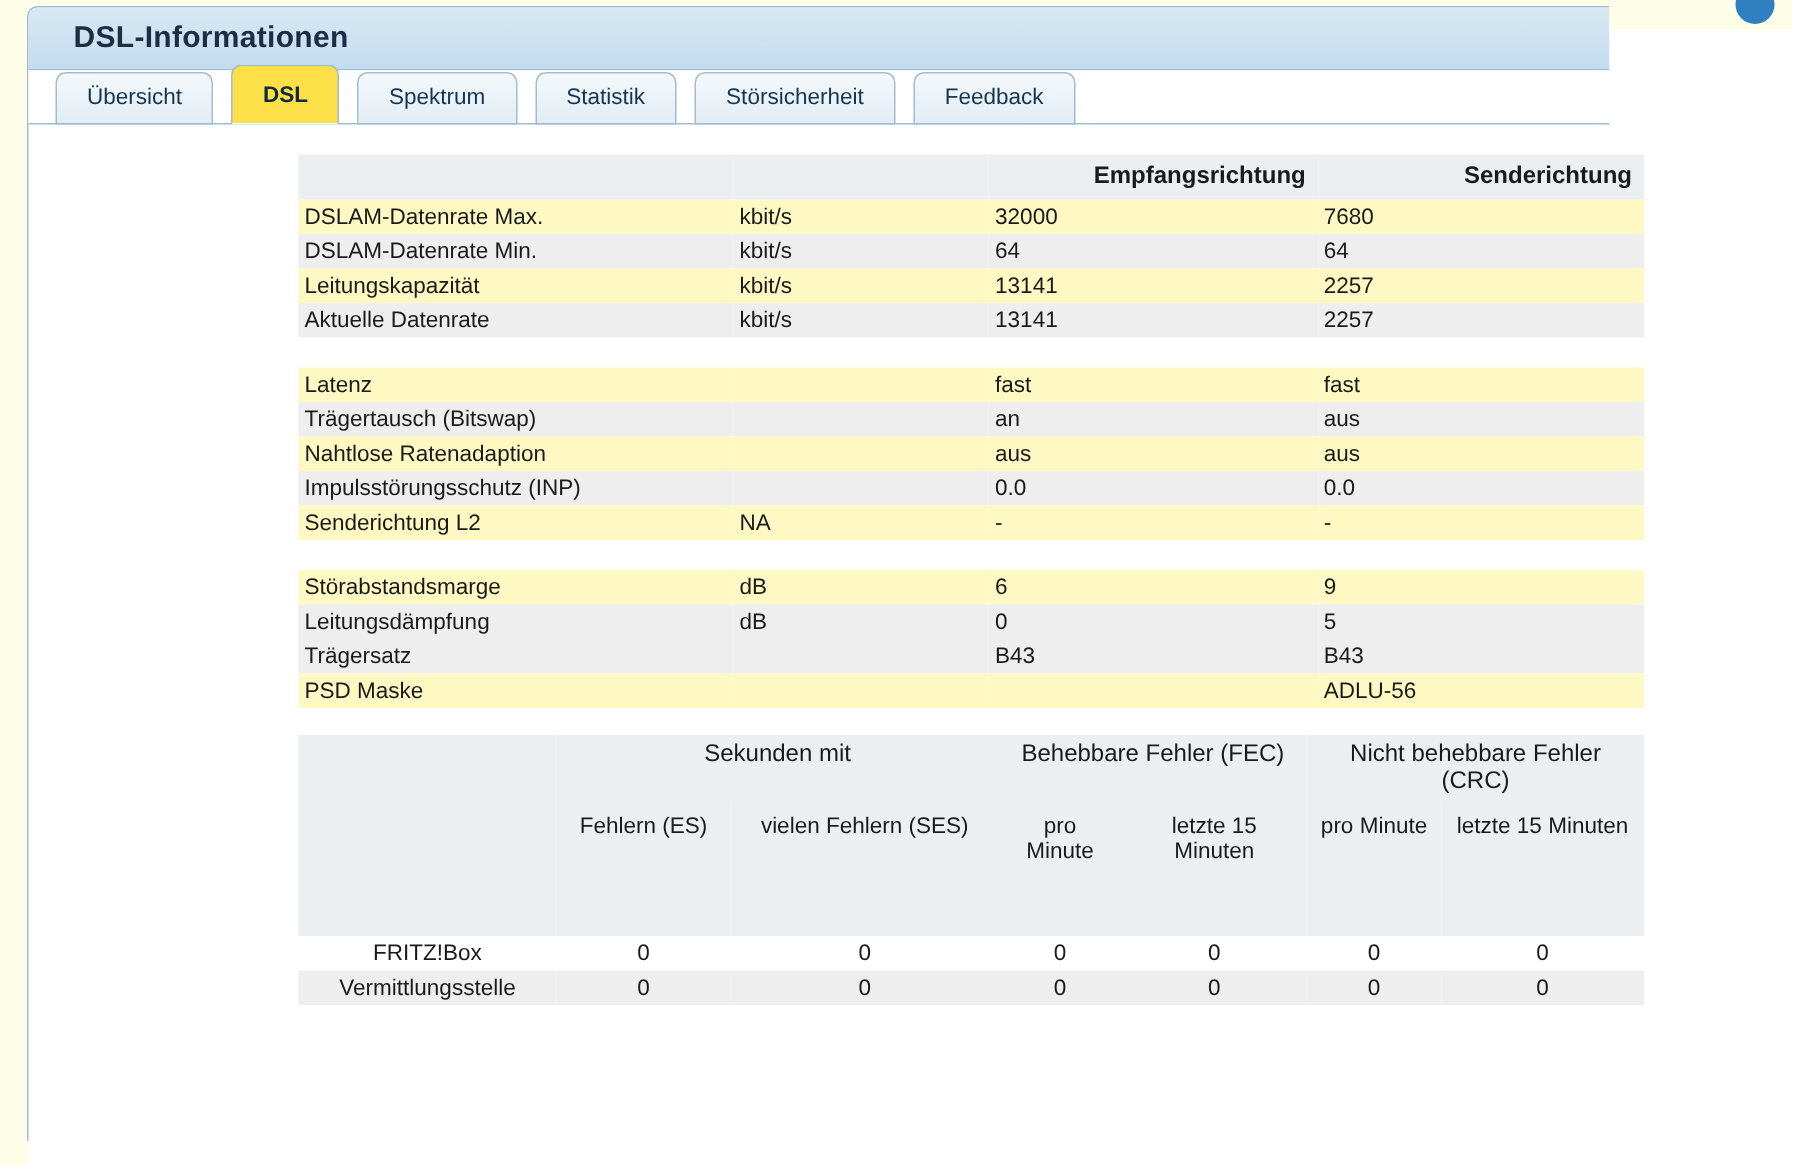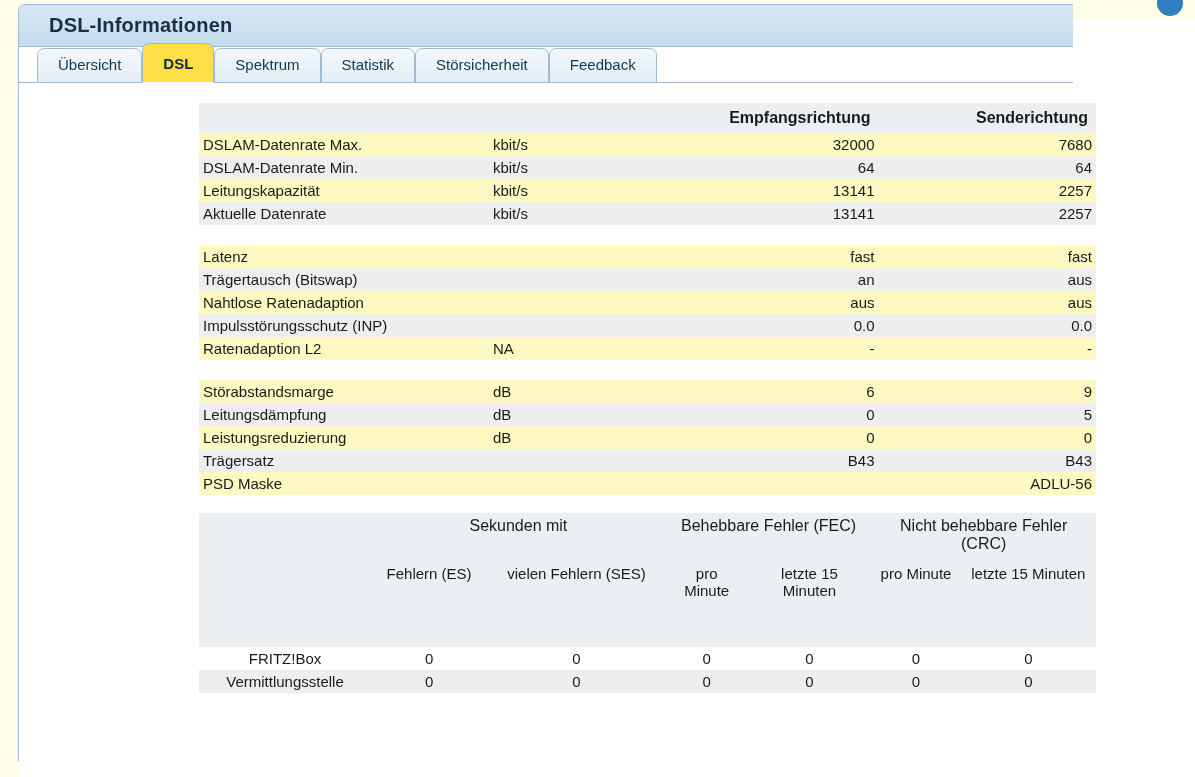--- a/index.html
+++ b/index.html
@@ -72,21 +72,21 @@
     border-bottom: 1px solid #9fbcd4;
     padding-left: 18px;
     box-sizing: border-box;
   }
   .tabs {
     position: absolute;
     left: 18px;
     bottom: -1px;
     display: flex;
     align-items: flex-end;
-    gap: 0;
+    gap: 12px;
   }
   .tab {
     background: linear-gradient(#f4f8fb, #e2edf5);
     border: 1px solid #9fbcd4;
     border-bottom: 1px solid #9fbcd4;
     border-top-left-radius: 7px;
     border-top-right-radius: 7px;
     padding: 7px 20px 8px 20px;
     font-size: 15px;
     color: #14354f;
@@ -129,21 +129,21 @@
   table.data thead th.blank { background: #eceff1; }
   tr.alt td { background: #eeeeee; }
   tr.norm td { background: #fef9c3; }
   tr.spacer td {
     height: 20px;
     padding: 0;
     background: #ffffff;
   }
   td.label { width: 290px; text-align: left; padding-left: 6px; }
   td.unit  { width: 170px; text-align: left; }
-  td.val   { width: 215px; text-align: right; padding-right: 10px; }
+  td.val   { width: 215px; padding-right: 10px; }
   
   table.errors {
     border-collapse: collapse;
     margin-left: 160px;
     margin-top: 18px;
     width: 897px;
     font-size: 15px;
   }
   table.errors th {
     background: #eceff1;
@@ -255,45 +255,39 @@
             <td class="val">aus</td>
             <td class="val">aus</td>
           </tr>
           <tr class="alt">
             <td class="label">Impulsstörungsschutz (INP)</td>
             <td class="unit"></td>
             <td class="val">0.0</td>
             <td class="val">0.0</td>
           </tr>
           <tr class="norm">
-            <td class="label">Ratenadaption L2</td>
+            <td class="label">Senderichtung L2</td>
             <td class="unit">NA</td>
             <td class="val">-</td>
             <td class="val">-</td>
           </tr>
           <tr class="spacer">
             <td colspan="4"></td>
           </tr>
           <tr class="norm">
             <td class="label">Störabstandsmarge</td>
             <td class="unit">dB</td>
             <td class="val">6</td>
             <td class="val">9</td>
           </tr>
           <tr class="alt">
             <td class="label">Leitungsdämpfung</td>
             <td class="unit">dB</td>
             <td class="val">0</td>
             <td class="val">5</td>
-          </tr>
-          <tr class="norm">
-            <td class="label">Leistungsreduzierung</td>
-            <td class="unit">dB</td>
-            <td class="val">0</td>
-            <td class="val">0</td>
           </tr>
           <tr class="alt">
             <td class="label">Trägersatz</td>
             <td class="unit"></td>
             <td class="val">B43</td>
             <td class="val">B43</td>
           </tr>
           <tr class="norm">
             <td class="label">PSD Maske</td>
             <td class="unit"></td>

